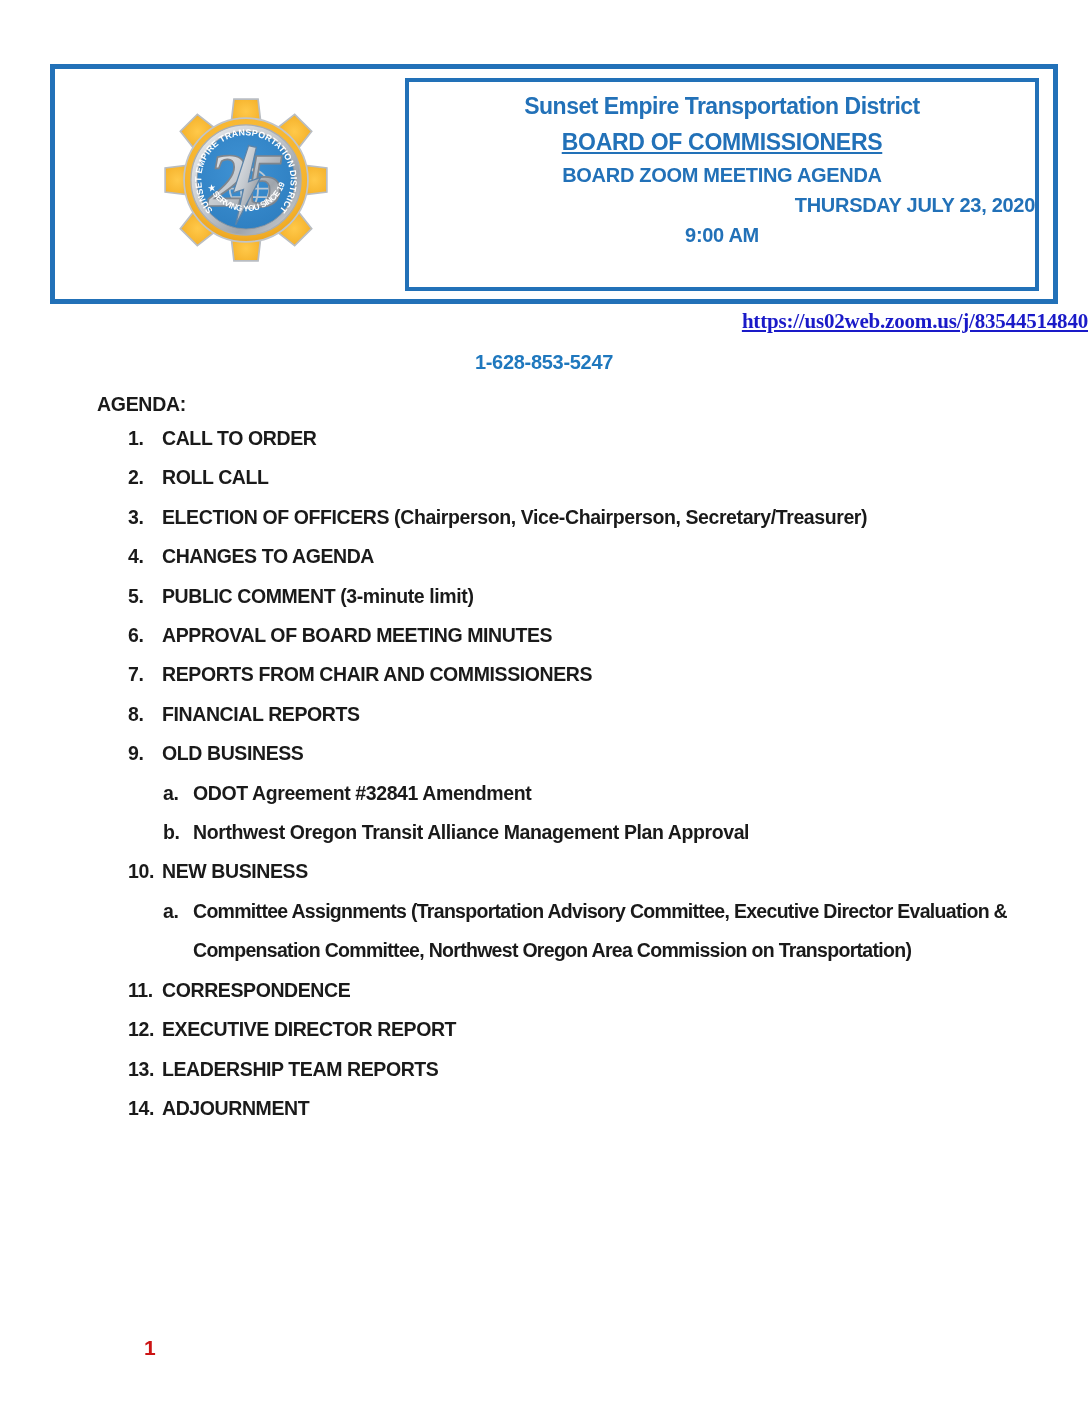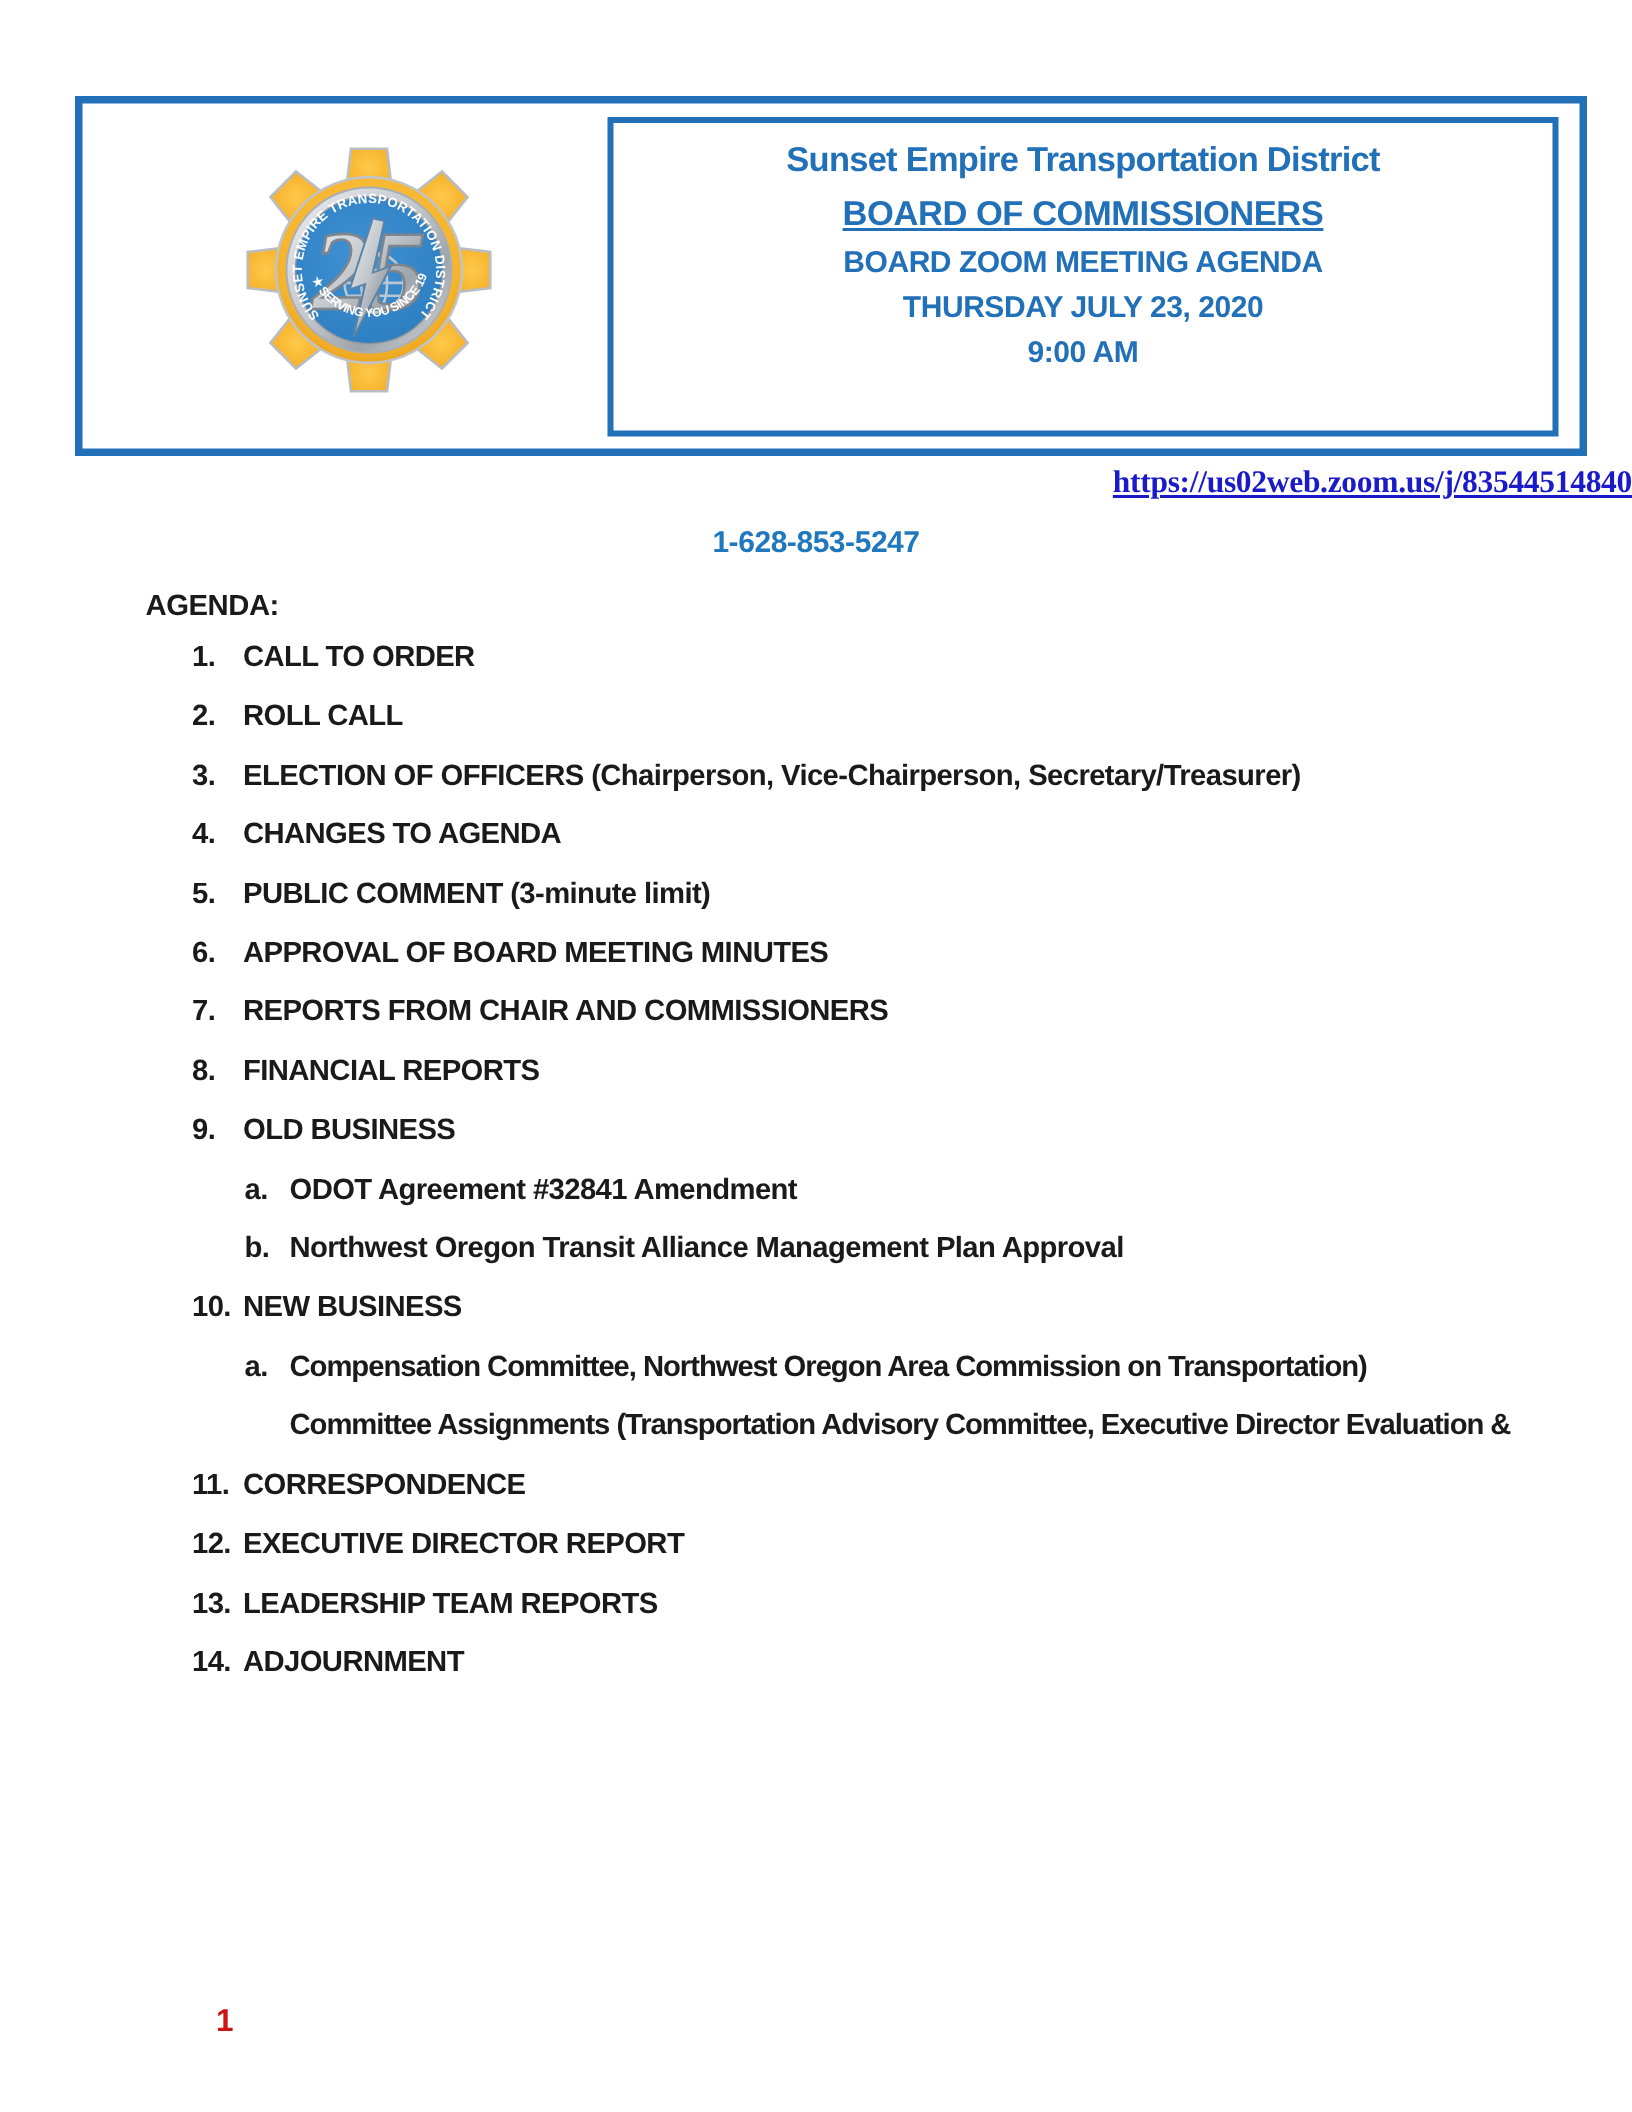--- a/index.html
+++ b/index.html
@@ -20,21 +20,21 @@
   
   .outer-box{position:absolute;left:50px;top:64px;width:1008px;height:240px;
              border:5px solid var(--accent-blue);background:#ffffff;}
   .logo-wrap{position:absolute;left:160px;top:94px;width:172px;height:172px;}
   .title-box{position:absolute;left:405px;top:78px;width:634px;height:213px;
              border:4px solid var(--accent-blue);text-align:center;
              color:var(--accent-blue);font-weight:bold;}
   .t1{display:block;margin-top:11px;font-size:23px;letter-spacing:-0.5px;line-height:26px;}
   .t2{display:block;margin-top:10px;font-size:23px;letter-spacing:-0.3px;line-height:26px;text-decoration:underline;}
   .t3{display:block;margin-top:9px;font-size:20px;letter-spacing:-0.3px;line-height:23px;}
-  .t4{display:block;margin-top:7px;font-size:20px;letter-spacing:-0.3px;line-height:23px;}
+  .t4{display:block;margin-top:7px;font-size:20px;letter-spacing:-0.3px;line-height:23px;text-align:right;}
   .t5{display:block;margin-top:7px;font-size:20px;letter-spacing:-0.3px;line-height:23px;}
 
   
   .link-line{position:absolute;left:0;top:309px;width:100%;text-align:right;}
   .link-line a{font-family:"Liberation Serif",serif;font-weight:bold;font-size:21px;
                letter-spacing:-0.2px;color:var(--link-blue);text-decoration:underline;}
   .phone-line{position:absolute;left:0;top:351px;width:100%;text-align:center;
               font-weight:bold;font-size:20px;letter-spacing:-0.3px;color:var(--phone-blue);}
 
   
@@ -192,22 +192,22 @@
         <span class="anum">b.</span>
         <span class="atxt">Northwest Oregon Transit Alliance Management Plan Approval</span>
       </div>
       <div class="arow">
         <span class="anum">10.</span>
         <span class="atxt">NEW BUSINESS</span>
       </div>
       <div class="arow sub">
         <span class="anum">a.</span>
         <span class="atxt">
+          <span class="forced-line">Committee Assignments (Transportation Advisory Committee, Executive Director Evaluation &amp;</span>
           <span class="forced-line">Compensation Committee, Northwest Oregon Area Commission on Transportation)</span>
-          <span class="forced-line">Committee Assignments (Transportation Advisory Committee, Executive Director Evaluation &amp;</span>
         </span>
       </div>
       <div class="arow">
         <span class="anum">11.</span>
         <span class="atxt">CORRESPONDENCE</span>
       </div>
       <div class="arow">
         <span class="anum">12.</span>
         <span class="atxt">EXECUTIVE DIRECTOR REPORT</span>
       </div>

